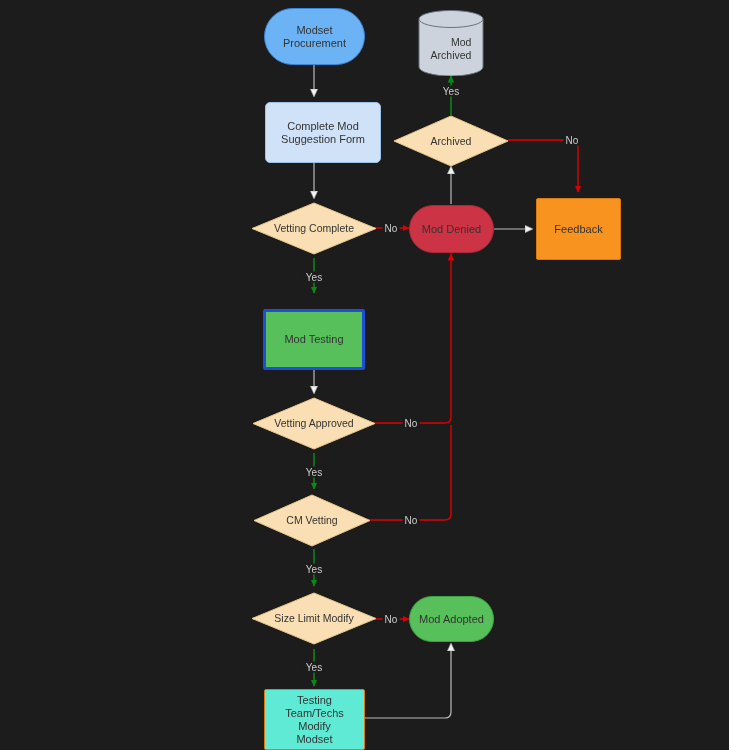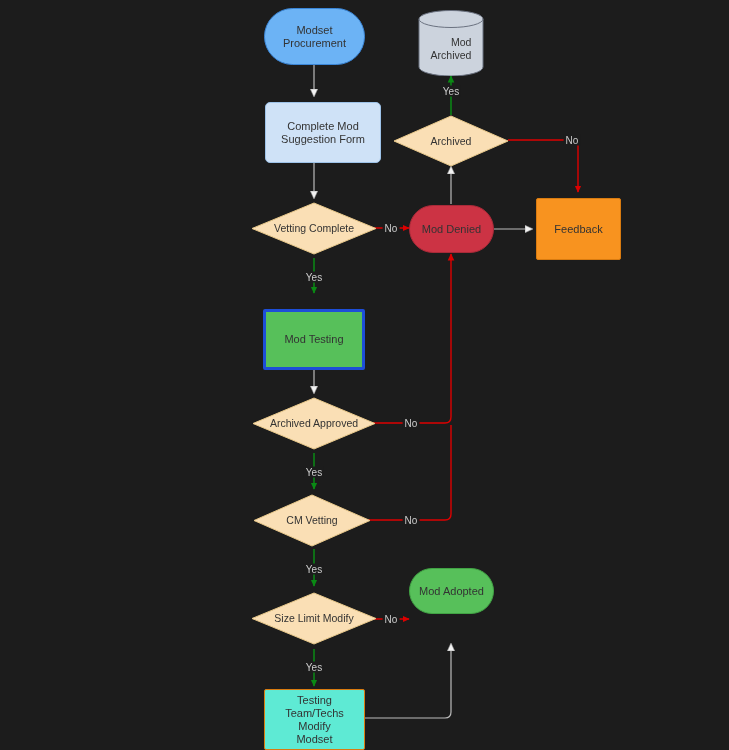--- a/index.html
+++ b/index.html
@@ -215,38 +215,38 @@
   </div>
 
   <div class="node shape-rect" style="left:263px; top:296px; width:102px; height:61px; background:#57c05a; border:3px solid #1d4ed8;margin-top:13px;">
     <span class="label">Mod Testing</span>
   </div>
 
   <div class="diamond-wrap" style="left:252px; top:397px; width:124px; height:53px;">
     <svg width="124" height="53" viewBox="0 0 124 53" xmlns="http://www.w3.org/2000/svg">
       <polygon points="62,1 123,26.5 62,52 1,26.5" fill="#fadfb5" stroke="#e8c88a" stroke-width="1"></polygon>
     </svg>
-    <span class="label">Archived Approved</span>
+    <span class="label">Vetting Approved</span>
   </div>
 
   <div class="diamond-wrap" style="left:253px; top:494px; width:118px; height:53px;">
     <svg width="118" height="53" viewBox="0 0 118 53" xmlns="http://www.w3.org/2000/svg">
       <polygon points="59,1 117,26.5 59,52 1,26.5" fill="#fadfb5" stroke="#e8c88a" stroke-width="1"></polygon>
     </svg>
     <span class="label">CM Vetting</span>
   </div>
 
   <div class="diamond-wrap" style="left:251px; top:592px; width:126px; height:53px;">
     <svg width="126" height="53" viewBox="0 0 126 53" xmlns="http://www.w3.org/2000/svg">
       <polygon points="63,1 125,26.5 63,52 1,26.5" fill="#fadfb5" stroke="#e8c88a" stroke-width="1"></polygon>
     </svg>
     <span class="label">Size Limit Modify</span>
   </div>
 
-  <div class="node shape-stadium" style="left:409px; top:568px; width:85px; height:46px; background:#57c05a; border:1px solid #41a344;">
+  <div class="node shape-stadium" style="left:409px; top:596px; width:85px; height:46px; background:#57c05a; border:1px solid #41a344;">
     <span class="label">Mod Adopted</span>
   </div>
 
   <div class="node shape-rect" style="left:264px; top:689px; width:101px; height:61px; background:#5eead4; border:1px solid #d97b10;">
     <span class="label">Testing
 Team/Techs Modify
 Modset</span>
   </div>
 
   <div class="edge-label" style="left:451px; top:91px;">Yes</div>

